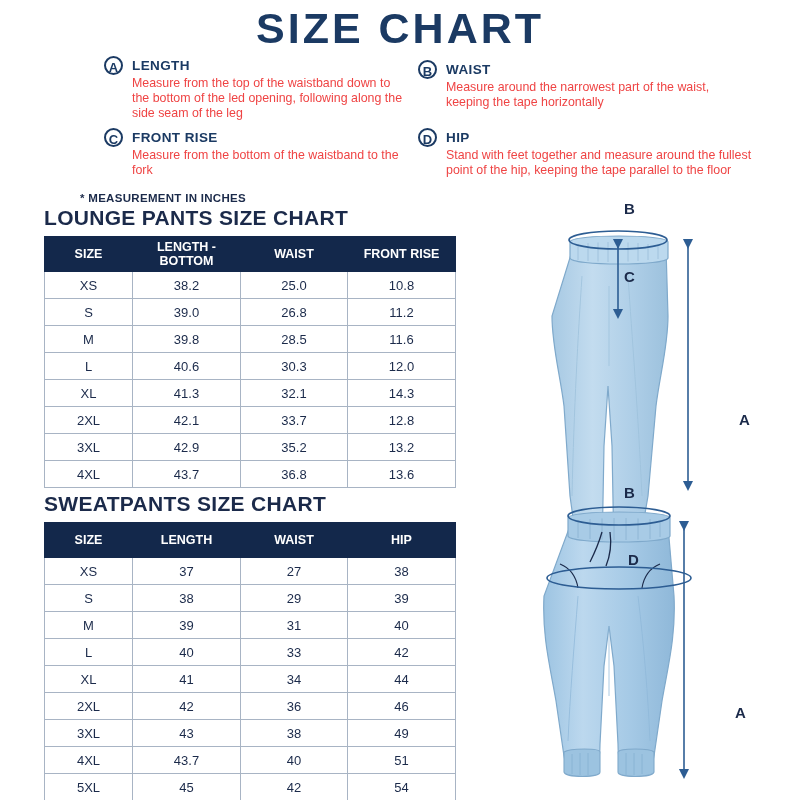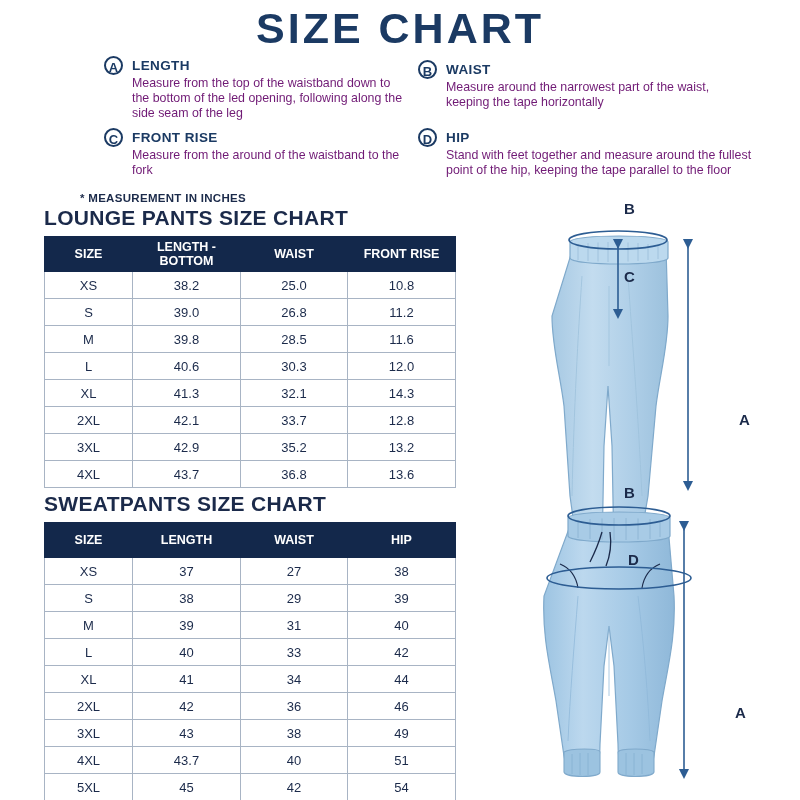--- a/index.html
+++ b/index.html
@@ -70,21 +70,21 @@
     font-weight: bold;
     color: #1b3a63;
     letter-spacing: .4px;
   }
   .legend-body {
     position: absolute;
     left: 28px;
     top: 20px;
     font-size: 12.4px;
     line-height: 15px;
-    color: #701a75;
+    color: #ef4444;
     font-family: "Liberation Sans", sans-serif;
   }
 
   .li-a { left: 4px;   top: 0px;  width: 300px; }
   .li-b { left: 318px; top: 4px;  width: 330px; }
   .li-c { left: 4px;   top: 72px; width: 300px; }
   .li-d { left: 318px; top: 72px; width: 340px; }
 
   .li-a .legend-body { left: 28px; }
   .li-c .badge { left: 0px; }
@@ -189,21 +189,21 @@
 
     <div class="legend-item li-b">
       <div class="badge">B</div>
       <div class="legend-head">WAIST</div>
       <div class="legend-body">Measure around the narrowest part of the waist, keeping the tape horizontally</div>
     </div>
 
     <div class="legend-item li-c">
       <div class="badge">C</div>
       <div class="legend-head">FRONT RISE</div>
-      <div class="legend-body">Measure from the around of the waistband to the fork</div>
+      <div class="legend-body">Measure from the bottom of the waistband to the fork</div>
     </div>
 
     <div class="legend-item li-d">
       <div class="badge">D</div>
       <div class="legend-head">HIP</div>
       <div class="legend-body">Stand with feet together and measure around the fullest point of the hip, keeping the tape parallel to the floor</div>
     </div>
   </div>
 
   <div class="note">* MEASUREMENT IN INCHES</div>

